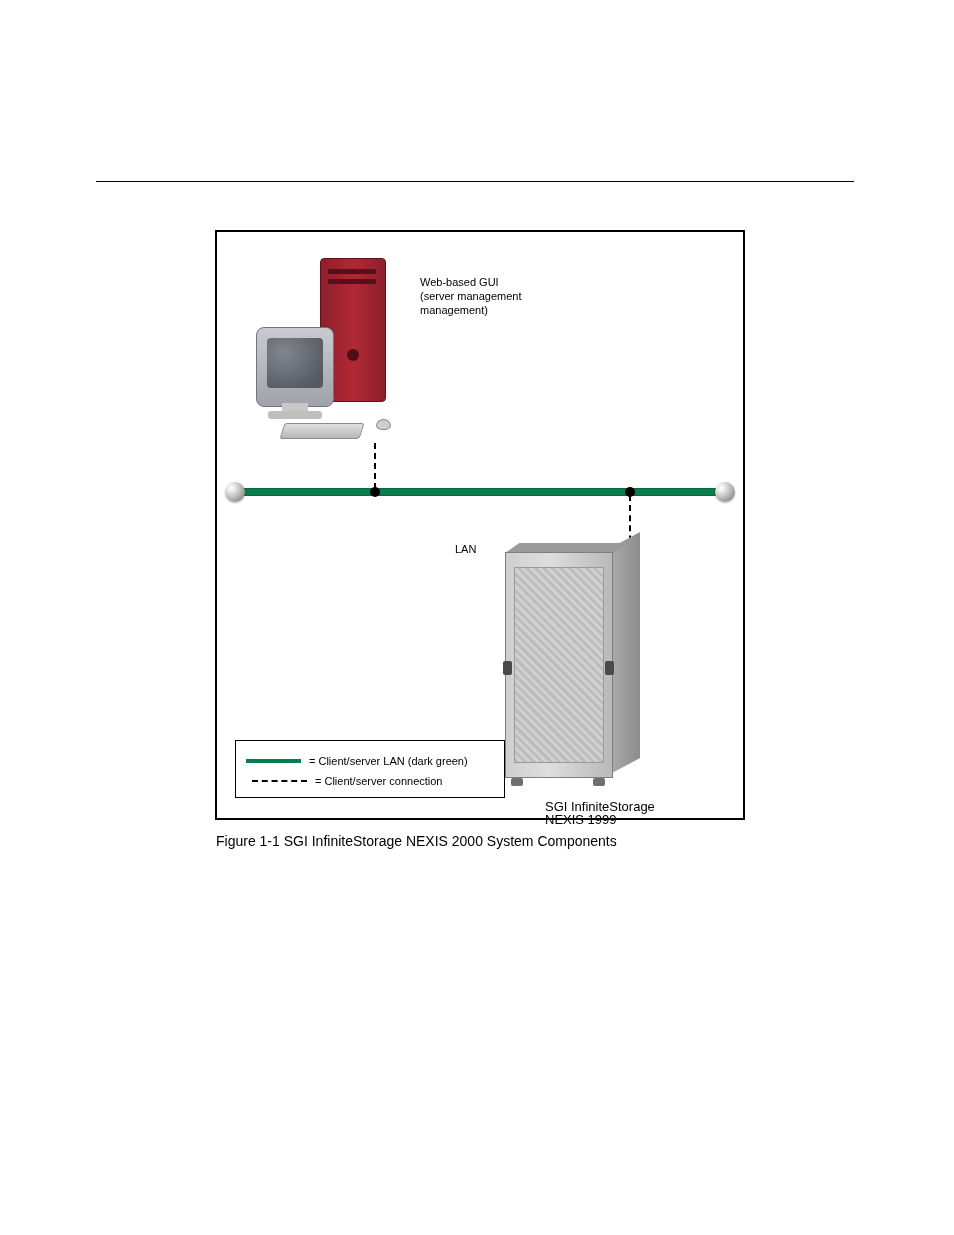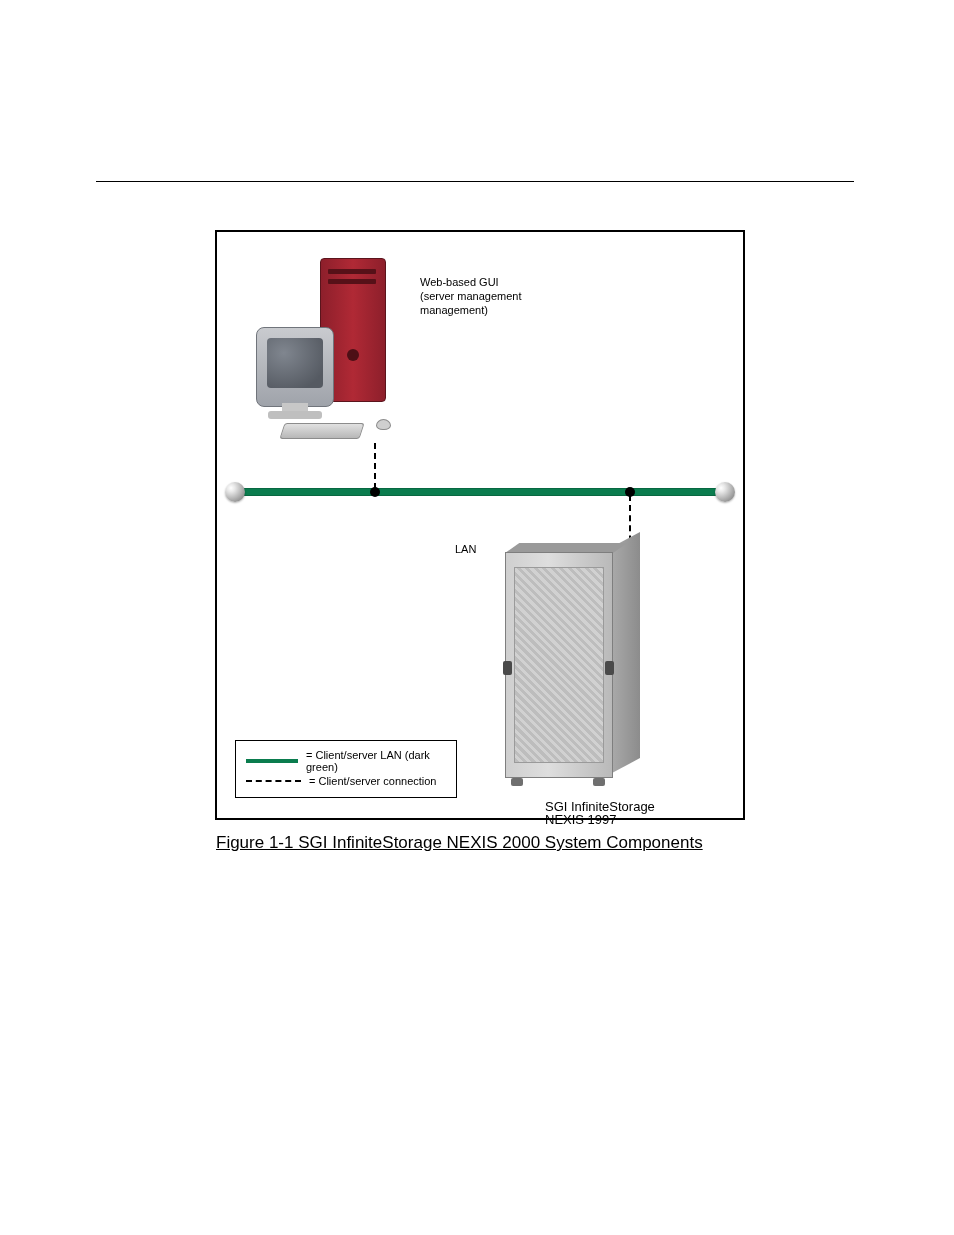--- a/index.html
+++ b/index.html
@@ -16,24 +16,24 @@
   .lan-label{position:absolute;left:455px;top:505px;font-size:11px;margin-top:38px;}
   .tap{position:absolute;width:10px;height:10px;border-radius:50%;background:#000;}
   .tap.a{left:370px;top:487px;}
   .tap.b{left:625px;top:487px;}
   .drop{position:absolute;border-left:2px dashed #000;}
   .drop.a{left:374px;top:443px;height:46px;}
   .drop.b{left:629px;top:495px;height:188px;}
   .drop-h{position:absolute;border-top:2px dashed #000;}
   .drop-h.b2{left:555px;top:682px;width:75px;}
   
-  .legend{position:absolute;left:235px;top:740px;width:222px;height:58px;border:1px solid #000;background:#fff;}
+  .legend{position:absolute;left:235px;top:740px;width:270px;height:58px;border:1px solid #000;background:#fff;}
   .leg-row{position:absolute;height:16px;display:flex;align-items:center;}
   .leg-row.r1{left:10px;top:12px;}
-  .leg-row.r2{left:10px;top:32px;justify-content:flex-end;}
+  .leg-row.r2{left:16px;top:32px;justify-content:flex-end;}
   .leg-swatch{width:55px;height:0;margin-right:8px;}
   .leg-swatch.lan{border-top:4px solid #0a7c4e;}
   .leg-swatch.cli{border-top:2px dashed #000;}
   .leg-text{font-size:11px;}
   
   .pc{position:absolute;left:248px;top:253px;width:160px;height:190px;}
   .pc .tower{position:absolute;left:72px;top:5px;width:66px;height:144px;background:linear-gradient(90deg,#8d1f2b 0%,#b02935 50%,#8d1f2b 100%);border:1px solid #5b141c;border-radius:4px;}
   .pc .tower:before{content:"";position:absolute;left:7px;top:10px;width:48px;height:5px;background:#561118;border-radius:1px;}
   .pc .tower:after{content:"";position:absolute;left:7px;top:20px;width:48px;height:5px;background:#561118;border-radius:1px;}
   .pc .tower .btn{position:absolute;left:26px;top:90px;width:12px;height:12px;background:#4d0f16;border-radius:50%;}
@@ -49,21 +49,21 @@
   .rack .body:before{content:"";position:absolute;left:8px;top:14px;right:8px;bottom:14px;background:repeating-linear-gradient(45deg,#bdbdbd 0 3px,#d1d1d1 3px 6px);border:1px solid #9a9a9a;}
   .rack .top{position:absolute;left:0;top:0;width:108px;height:10px;background:#9a9a9a;transform:skewX(-55deg);transform-origin:bottom left;}
   .rack .side{position:absolute;left:107px;top:4px;width:28px;height:226px;background:linear-gradient(90deg,#a9a9a9 0%,#8c8c8c 100%);transform:skewY(-28deg);transform-origin:top left;}
   .rack .handle{position:absolute;width:9px;height:14px;background:#4a4a4a;border-radius:2px;}
   .rack .handle.h1{left:-2px;top:118px;}
   .rack .handle.h2{left:100px;top:118px;}
   .rack .foot{position:absolute;bottom:0;width:12px;height:8px;background:#6f6f6f;border-radius:2px;}
   .rack .foot.f1{left:6px;}
   .rack .foot.f2{left:88px;}
   .rack-label{position:absolute;left:545px;top:800px;width:130px;font-size:13px;line-height:13px;}
-  .fig-label{position:absolute;left:216px;top:833px;font-size:17px;text-decoration:underline;}
+  .fig-label{position:absolute;left:216px;top:833px;font-size:14px;}
 </style>
 </head>
 <body>
 <div class="page">
 
   <div class="hr"></div>
 
   <div class="frame"></div>
 
   <div class="pc">
@@ -100,21 +100,21 @@
     <div class="side"></div>
     <div class="top"></div>
     <div class="body"></div>
     <div class="handle h1"></div>
     <div class="handle h2"></div>
     <div class="foot f1"></div>
     <div class="foot f2"></div>
   </div>
   <div class="rack-label">
     <div>SGI InfiniteStorage</div>
-    <div>NEXIS 1997</div>
+    <div>NEXIS 1999</div>
   </div>
 
   <div class="legend">
     <div class="leg-row r1">
       <div class="leg-swatch lan"></div>
       <div class="leg-text">= Client/server LAN (dark green)</div>
     </div>
     <div class="leg-row r2">
       <div class="leg-swatch cli"></div>
       <div class="leg-text">= Client/server connection</div>

